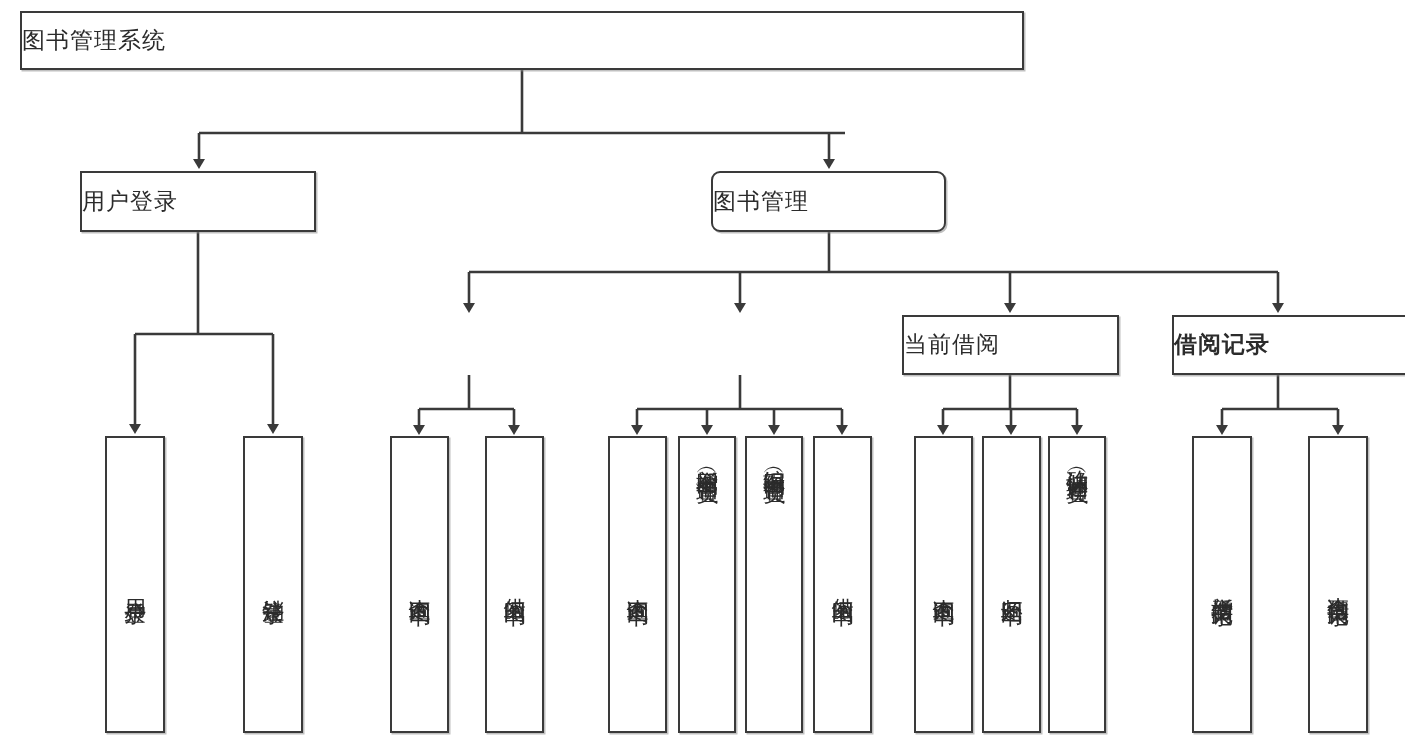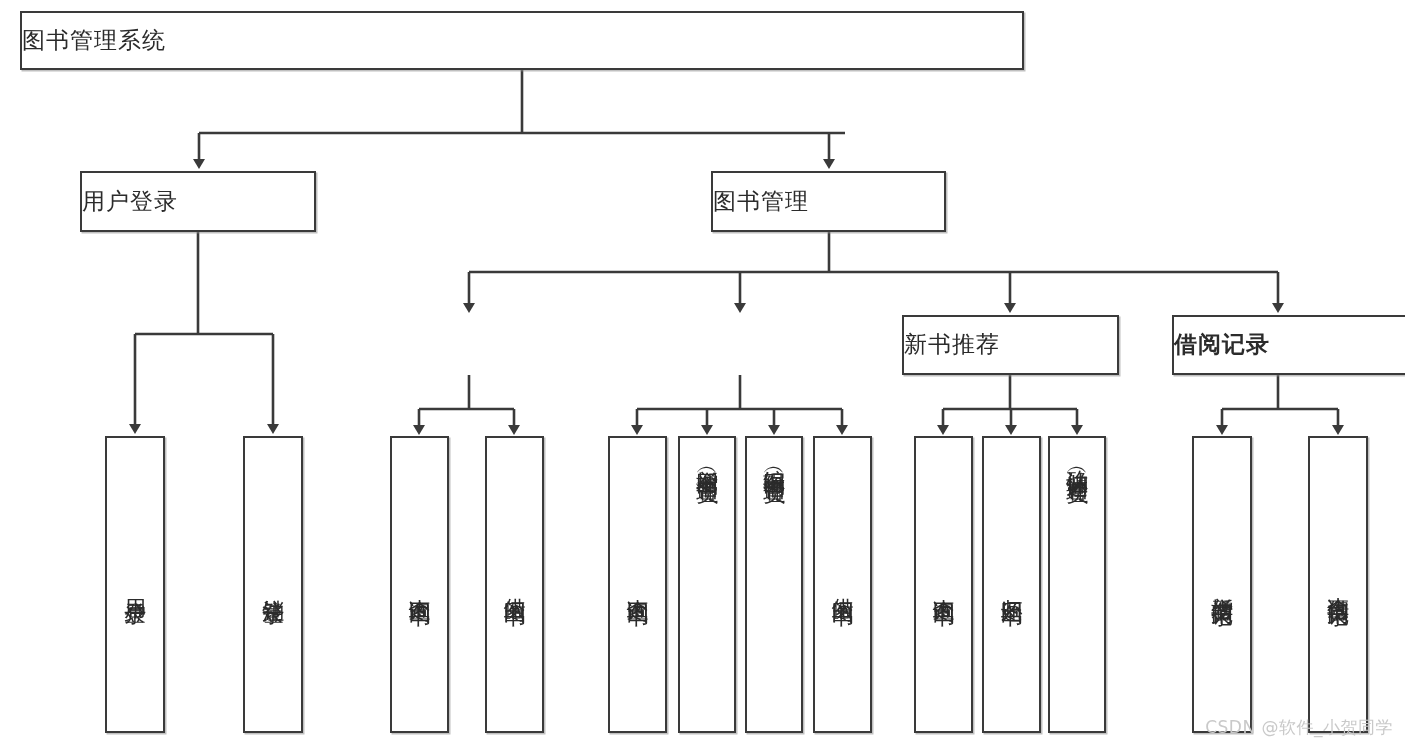--- a/index.html
+++ b/index.html
@@ -125,26 +125,26 @@
     </g>
   </svg>
 
   <div class="node horiz" style="left:20px; top:11px; width:1004px; height:59px;">
     <span>图书管理系统</span>
   </div>
 
   <div class="node horiz" style="left:80px; top:171px; width:236px; height:61px;">
     <span>用户登录</span>
   </div>
-  <div class="node horiz" style="left:711px; top:171px; width:235px; height:61px;">
+  <div class="node horiz" style="left:711px; top:171px; width:235px; height:61px;border-radius:9px;">
     <span>图书管理</span>
   </div>
 
   <div class="node horiz" style="left:902px; top:315px; width:217px; height:60px;">
-    <span>新书推荐</span>
+    <span>当前借阅</span>
   </div>
   <div class="node horiz" style="left:1172px; top:315px; width:251px; height:60px;font-weight:bold;">
     <span>借阅记录</span>
   </div>
 
   <div class="node vert centered" style="left:105px; top:436px; width:60px; height:297px;">
     <span class="vlabel">用户登录</span>
   </div>
   <div class="node vert centered" style="left:243px; top:436px; width:60px; height:297px;">
     <span class="vlabel">注销登录</span>
@@ -176,14 +176,13 @@
   <div class="node vert" style="left:1048px; top:436px; width:58px; height:297px;">
     <span class="vlabel">确认归还（管理员）</span>
   </div>
   <div class="node vert centered" style="left:1192px; top:436px; width:60px; height:297px;">
     <span class="vlabel">新增借阅记录</span>
   </div>
   <div class="node vert centered" style="left:1308px; top:436px; width:60px; height:297px;">
     <span class="vlabel">查询借阅记录</span>
   </div>
 
-  <div id="watermark">CSDN @软件_小贺同学</div>
 </div>
 
 </body></html>

